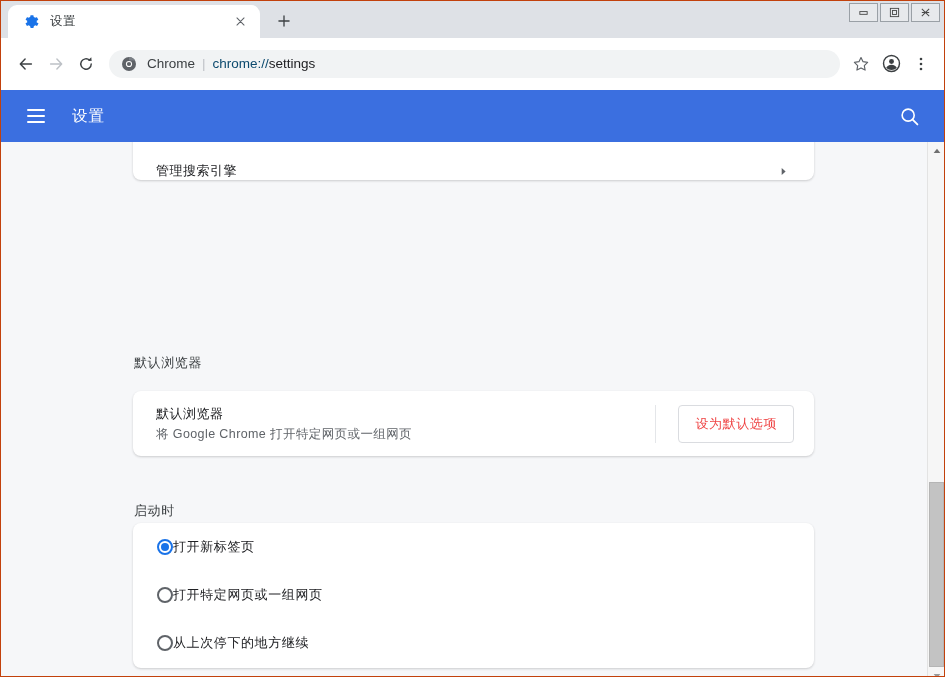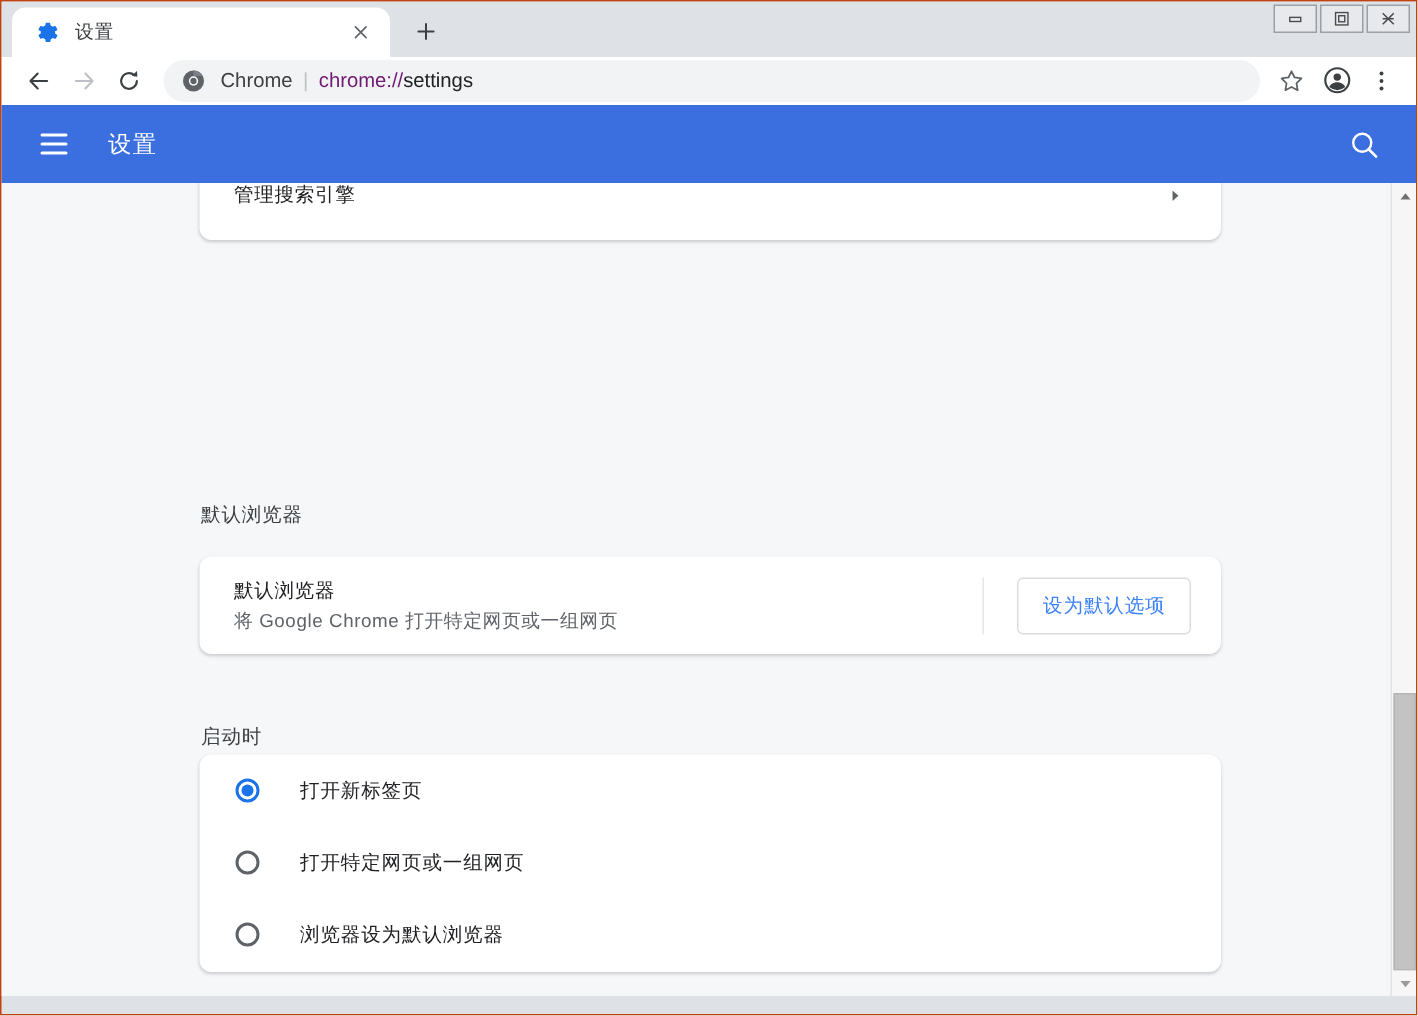--- a/index.html
+++ b/index.html
@@ -86,21 +86,21 @@
     width: 29px; height: 19px;
     border: 1px solid #9aa0a6;
     background: #e7e9ec;
     display: flex; align-items: center; justify-content: center;
     margin-left: 2px;
   }
   .capbtn svg { display:block; }
 
   
   #toolbar {
-    height: 32px;
+    height: 52px;
     background: #ffffff;
     display: flex;
     align-items: center;
     padding: 0 8px 0 10px;
     border-bottom: 1px solid #ffffff;
   }
   .tbbtn {
     width: 30px; height: 30px;
     display: flex; align-items: center; justify-content: center;
     border-radius: 50%;
@@ -120,21 +120,21 @@
   .omni-icon { width: 16px; height: 16px; flex: 0 0 16px; margin-right: 10px; }
   .omni-scheme {
     font-size: 13.5px; color: #3c4043; white-space: nowrap;
   }
   .omni-sep {
     color: #bdc1c6; margin: 0 7px; font-size: 13.5px;
   }
   .omni-url {
     font-size: 13.5px; color: #202124; white-space: nowrap;
   }
-  .omni-url .dim { color: #701a75; }
+  .omni-url .dim { color: #0c4a6e; }
 
   
   #appbar {
     height: 52px;
     background: #3b6fe0;
     display: flex;
     align-items: center;
     padding: 0 22px 0 26px;
     color: #ffffff;
   }
@@ -187,21 +187,21 @@
     left: 133px;
     font-size: 13px;
     color: #3c4043;
     letter-spacing: .6px;
   }
 
   
   #card-search { top: -22px; height: 60px; }
   .row {
     display: flex;
-    align-items: center;
+    align-items: flex-end;
     height: 100%;
     padding: 0 22px 0 23px;
   }
   .row-label {
     flex: 1 1 auto;
     font-size: 13px;
     color: #202124;
     letter-spacing: .5px;
   }
   .arrow-right {
@@ -217,21 +217,21 @@
     padding: 0 20px 0 23px;
   }
   .db-text { flex: 1 1 auto; }
   .db-title { font-size: 13px; color: #202124; letter-spacing: .5px; line-height: 18px; }
   .db-sub { font-size: 12.5px; color: #5f6368; letter-spacing: .4px; line-height: 18px; margin-top: 2px; }
   .db-divider { width: 1px; height: 38px; background: #e4e6e9; margin-right: 22px; flex: 0 0 1px; }
   .btn-outline {
     border: 1px solid #dadce0;
     border-radius: 4px;
     background: #ffffff;
-    color: #3b82f6;
+    color: #ef4444;
     font-size: 13px;
     letter-spacing: .6px;
     padding: 9px 16px;
     font-family: Liberation Mono, monospace;
     white-space: nowrap;
   }
 
   
   #card-startup { top: 381px; height: 145px; }
   .radio-row {
@@ -252,21 +252,20 @@
   .radio.checked::after {
     content: "";
     position: absolute;
     left: 50%; top: 50%;
     width: 8px; height: 8px;
     margin: -4px 0 0 -4px;
     border-radius: 50%;
     background: #1a73e8;
   }
   .radio-label {
-    margin-left: 27px;
     font-size: 13px;
     color: #202124;
     letter-spacing: .6px;
   }
 
   
   #scrollbar {
     position: absolute;
     top: 0; right: 0;
     width: 17px;
@@ -448,21 +447,21 @@
           <span class="radio-label">打开新标签页</span>
         </div>
 
         <div class="radio-row">
           <span class="radio"></span>
           <span class="radio-label">打开特定网页或一组网页</span>
         </div>
 
         <div class="radio-row">
           <span class="radio"></span>
-          <span class="radio-label">浏览器设为默认浏览器</span>
+          <span class="radio-label">从上次停下的地方继续</span>
         </div>
 
       </div>
 
     </div>
 
     <div id="scrollbar">
       <div class="sb-arrow" id="sb-up">
         <svg viewBox="0 0 10 7" width="8" height="6" aria-hidden="true">
           <path fill="#707070" d="M5 0.8L9.2 6H0.8z"></path>

